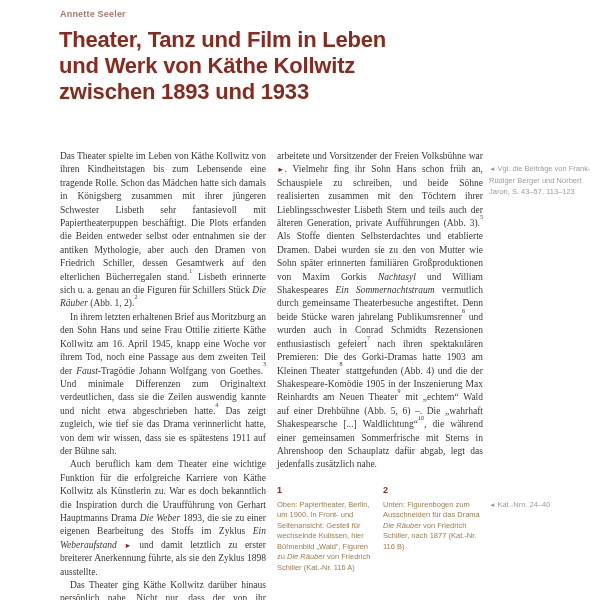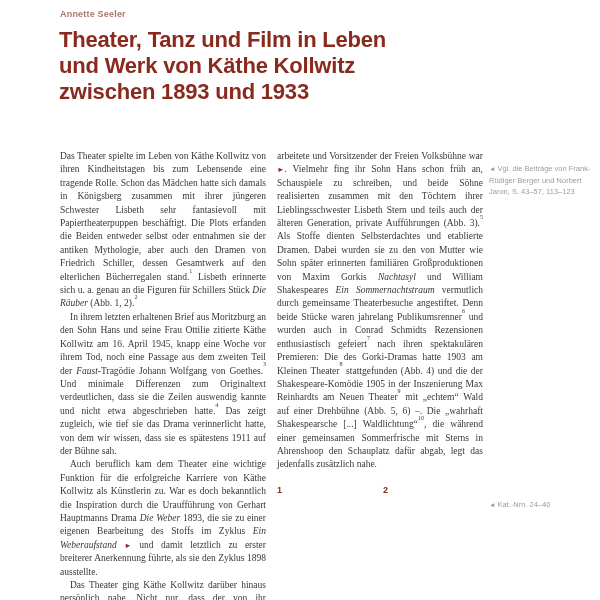--- a/index.html
+++ b/index.html
@@ -77,18 +77,18 @@
 
 <div class="margin-note margin-note-1">
   <span class="marker">◄</span><span>Vgl. die Beiträge von Frank-Rüdiger Berger und Norbert Jaron, S. 43–57, 113–123</span>
 </div>
 
 <div class="margin-note margin-note-2">
   <span class="marker">◄</span><span>Kat.-Nrn. 24–40</span>
 </div>
 
 <div class="caption caption-1">
-  <span class="num">1</span>
+  <span class="num">1</span><span>Oben: Papiertheater, Berlin, um 1900. In Front- und Seitenansicht: Gestell für wechselnde Kulissen, hier Bühnenbild „Wald“, Figuren zu <em>Die Räuber</em> von Friedrich Schiller (Kat.-Nr. 116 A)</span>
 </div>
 
 <div class="caption caption-2">
-  <span class="num">2</span>
+  <span class="num">2</span><span>Unten: Figurenbogen zum Ausschneiden für das Drama <em>Die Räuber</em> von Friedrich Schiller, nach 1877 (Kat.-Nr. 116 B)</span>
 </div>
 
 </body></html>

